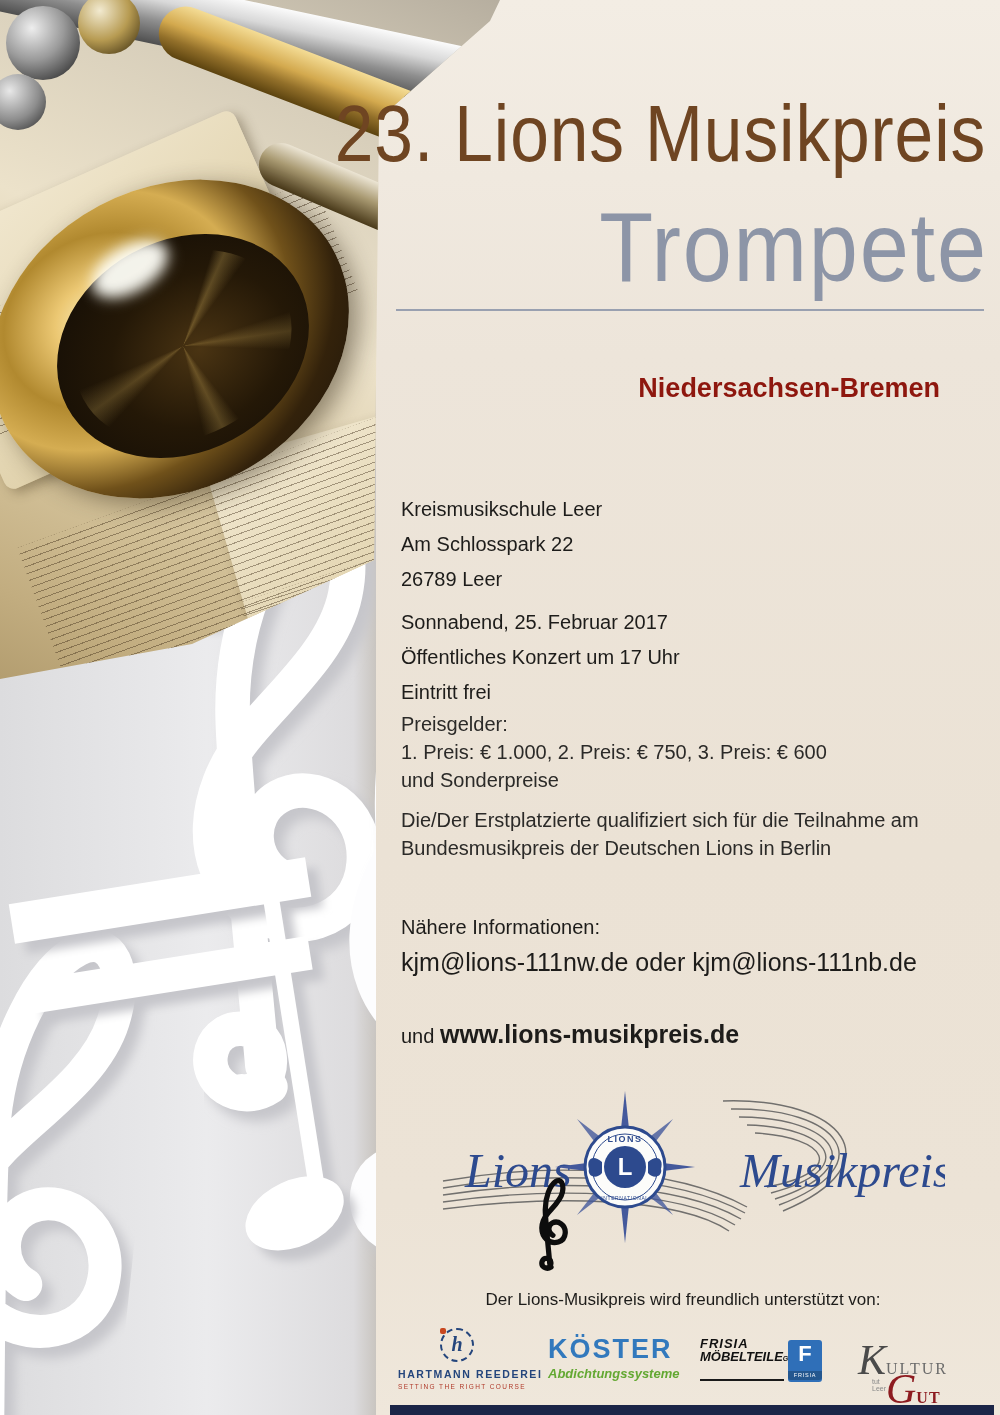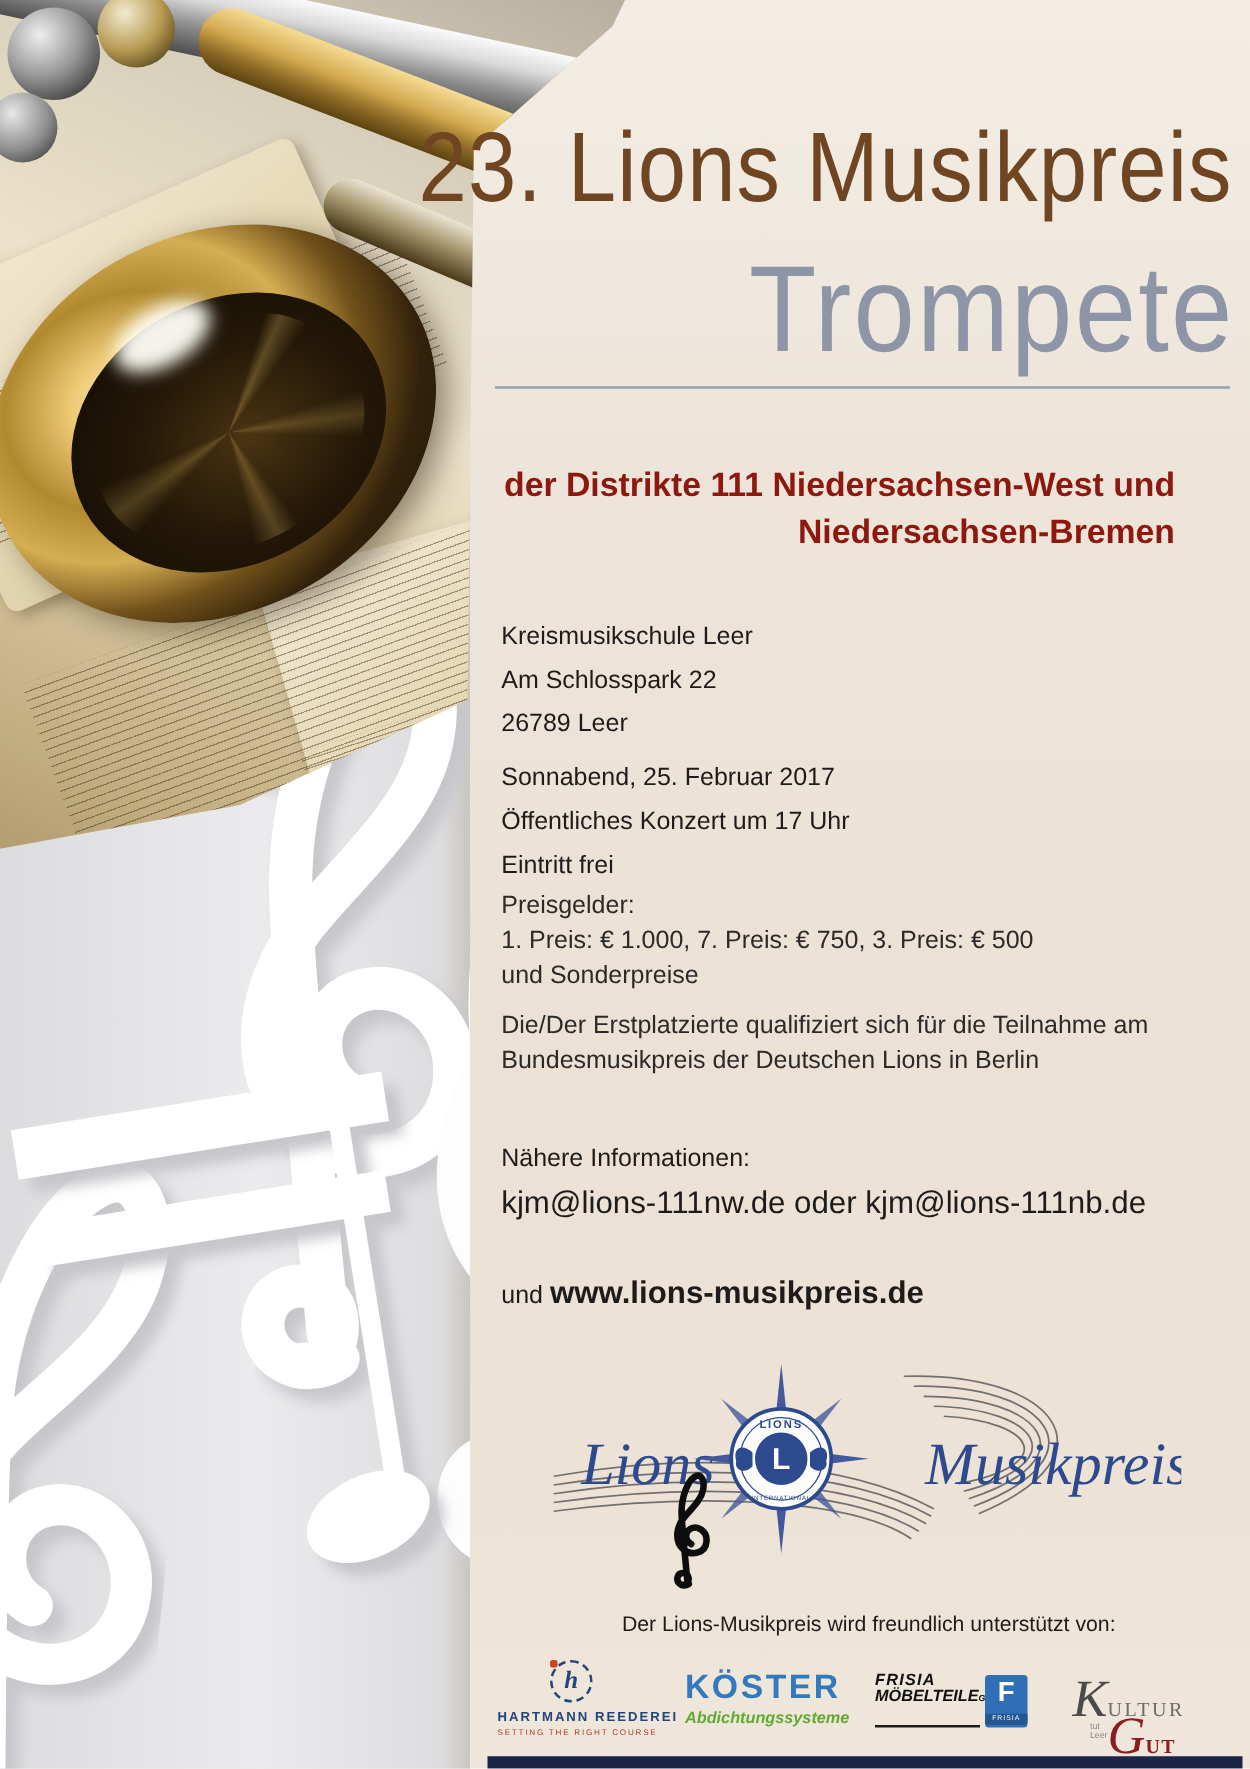--- a/index.html
+++ b/index.html
@@ -57,21 +57,21 @@
   .event{top:605px;}
   .prizes{top:710px;}
   .qualif{top:806px;}
   .infolabel{top:916px;font-size:20px;}
   .emails{top:948px;font-size:25px;font-weight:400;}
   .webline{top:988px;font-size:20px;margin-top:32px;}
   .webline b{font-size:25px;font-weight:700;}
   
   .logo{position:absolute;left:435px;top:1085px;width:510px;height:190px;z-index:3;}
   
-  .supported{position:absolute;left:390px;top:1290px;width:610px;z-index:3;text-align:center;
+  .supported{position:absolute;left:378px;top:1290px;width:610px;z-index:3;text-align:center;
     font-size:17px;color:#1d1c1a;}
   .sponsor{position:absolute;z-index:3;}
   .hartmann{left:398px;top:1328px;width:118px;text-align:center;color:#24457c;}
   .h-icon{display:inline-block;width:30px;height:30px;border:2px dashed #24457c;border-radius:50%;
     font-family:"Liberation Serif",serif;font-style:italic;font-weight:700;font-size:20px;line-height:28px;position:relative;}
   .h-icon i{position:absolute;left:-2px;top:-2px;width:6px;height:6px;background:#c8471f;border-radius:2px;}
   .h-name{margin-top:6px;font-size:10.5px;font-weight:700;letter-spacing:1.6px;white-space:nowrap;}
   .h-tag{margin-top:3px;font-size:6.5px;letter-spacing:1.4px;color:#b03a2a;white-space:nowrap;}
   .koester{left:548px;top:1334px;width:110px;text-align:center;}
   .k-name{font-size:27px;font-weight:700;letter-spacing:2px;color:#3279bd;}
@@ -157,39 +157,38 @@
     <div class="bell-in"></div>
     <div class="bell-swirl"></div>
     <div class="bell-hi"></div>
   </div>
 
   <div class="title">23. Lions Musikpreis</div>
   <div class="subtitle">Trompete</div>
   <div class="rule"></div>
 
   <div class="district">
-    <div>der Distrikte 111 Niedersachsen-West und</div>
     <div>Niedersachsen-Bremen</div>
   </div>
 
   <div class="block bold26 venue">
     <div>Kreismusikschule Leer</div>
     <div>Am Schlosspark 22</div>
     <div>26789 Leer</div>
   </div>
 
   <div class="block bold26 event">
     <div>Sonnabend, 25. Februar 2017</div>
     <div>Öffentliches Konzert um 17 Uhr</div>
     <div>Eintritt frei</div>
   </div>
 
   <div class="block reg20 prizes">
     <div>Preisgelder:</div>
-    <div>1. Preis: € 1.000, 7. Preis: € 750, 3. Preis: € 500</div>
+    <div>1. Preis: € 1.000, 2. Preis: € 750, 3. Preis: € 600</div>
     <div>und Sonderpreise</div>
   </div>
 
   <div class="block reg20 qualif">
     <div>Die/Der Erstplatzierte qualifiziert sich für die Teilnahme am</div>
     <div>Bundesmusikpreis der Deutschen Lions in Berlin</div>
   </div>
 
   <div class="block infolabel">Nähere Informationen:</div>
   <div class="block emails">kjm@lions-111nw.de oder kjm@lions-111nb.de</div>

